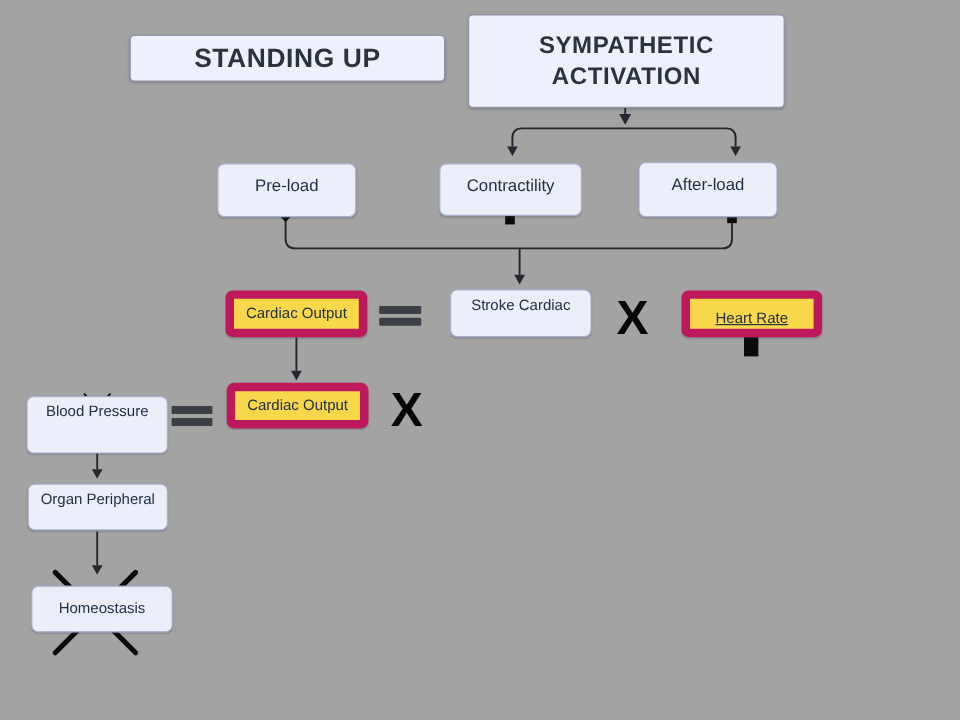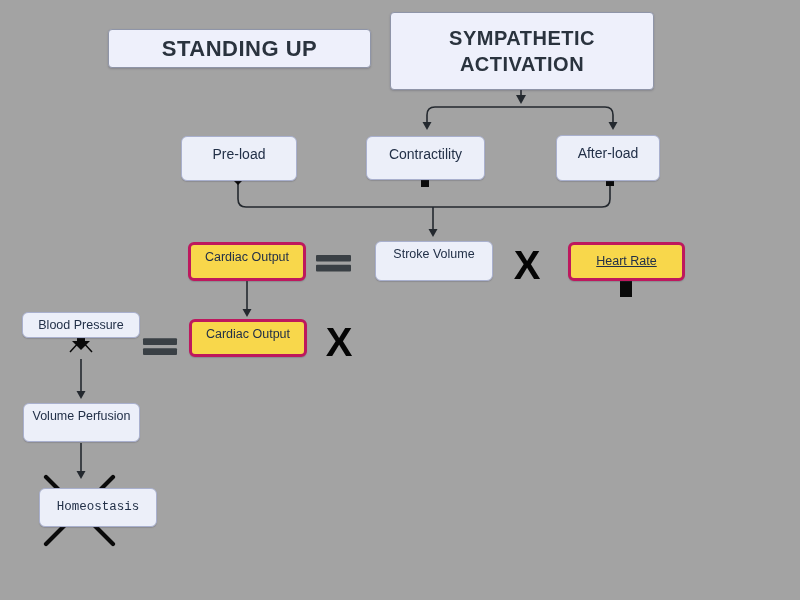--- a/index.html
+++ b/index.html
@@ -6,21 +6,21 @@
   #canvas{
     position:relative;width:800px;height:600px;background:#a3a3a3;overflow:hidden;
     font-family:"Liberation Sans", sans-serif;
   }
   .node{
     position:absolute;box-sizing:border-box;border-radius:6px;
     text-align:center;color:#223048;
     box-shadow:0 1px 1px rgba(70,70,90,0.25);
   }
   .lavender{background:#ECEFF9;border:1px solid #A9B0CE;}
-  .yellow{background:#F8D74B;border:3px solid #be185d;}
+  .yellow{background:#F8D74B;border:7px solid #be185d;}
   .title-node{
     position:absolute;box-sizing:border-box;border-radius:4px;
     background:#EEF0FB;border:1px solid #8F95A8;
     display:flex;align-items:center;justify-content:center;text-align:center;
     font-weight:700;color:#2A333E;letter-spacing:0.5px;
     box-shadow:0 1px 2px rgba(70,70,90,0.3);
   }
   .lbl-sm{font-size:12.5px;padding-top:5px;}
   .lbl-md{font-size:14px;padding-top:9px;}
   .v-center{display:flex;align-items:center;justify-content:center;padding-top:0;line-height:1.3;}
@@ -147,50 +147,50 @@
   </div>
 
   <div class="node lavender lbl-md" style="left:181px;top:136px;width:116px;height:45px;">
     <span>Pre-load</span>
   </div>
 
   <div class="node lavender lbl-md" style="left:366px;top:136px;width:119px;height:44px;">
     <span>Contractility</span>
   </div>
 
-  <div class="node lavender lbl-md" style="left:556px;top:135px;width:104px;height:46px;">
+  <div class="node lavender lbl-md" style="left:532px;top:135px;width:116px;height:46px;">
     <span>After-load</span>
   </div>
 
   <div class="node yellow lbl-sm" style="left:188px;top:242px;width:118px;height:39px;">
     <span>Cardiac Output</span>
   </div>
 
   <div class="node lavender lbl-sm" style="left:375px;top:241px;width:118px;height:40px;">
-    <span>Stroke Volume</span>
+    <span>Stroke Cardiac</span>
   </div>
 
   <div class="op-x" style="left:505px;top:245px;">X</div>
 
   <div class="node yellow lbl-sm" style="left:568px;top:242px;width:117px;height:39px;padding-top:9px;text-decoration:underline;">
     <span>Heart Rate</span>
   </div>
 
-  <div class="node lavender lbl-sm" style="left:22px;top:312px;width:118px;height:26px;">
+  <div class="node lavender lbl-sm" style="left:22px;top:330px;width:118px;height:48px;">
     <span>Blood Pressure</span>
   </div>
 
   <div class="node yellow lbl-sm" style="left:189px;top:319px;width:118px;height:38px;">
     <span>Cardiac Output</span>
   </div>
 
   <div class="op-x" style="left:317px;top:322px;">X</div>
 
 
   <div class="node lavender lbl-sm" style="left:23px;top:403px;width:117px;height:39px;">
-    <span>Volume Perfusion</span>
+    <span>Organ Peripheral</span>
   </div>
 
-  <div class="node lavender lbl-sm v-center" style="left:39px;top:488px;width:118px;height:39px;font-family:Liberation Mono, monospace;">
+  <div class="node lavender lbl-sm v-center" style="left:26px;top:488px;width:118px;height:39px;">
     <span>Homeostasis</span>
   </div>
 
 </div>
 
 </body></html>

